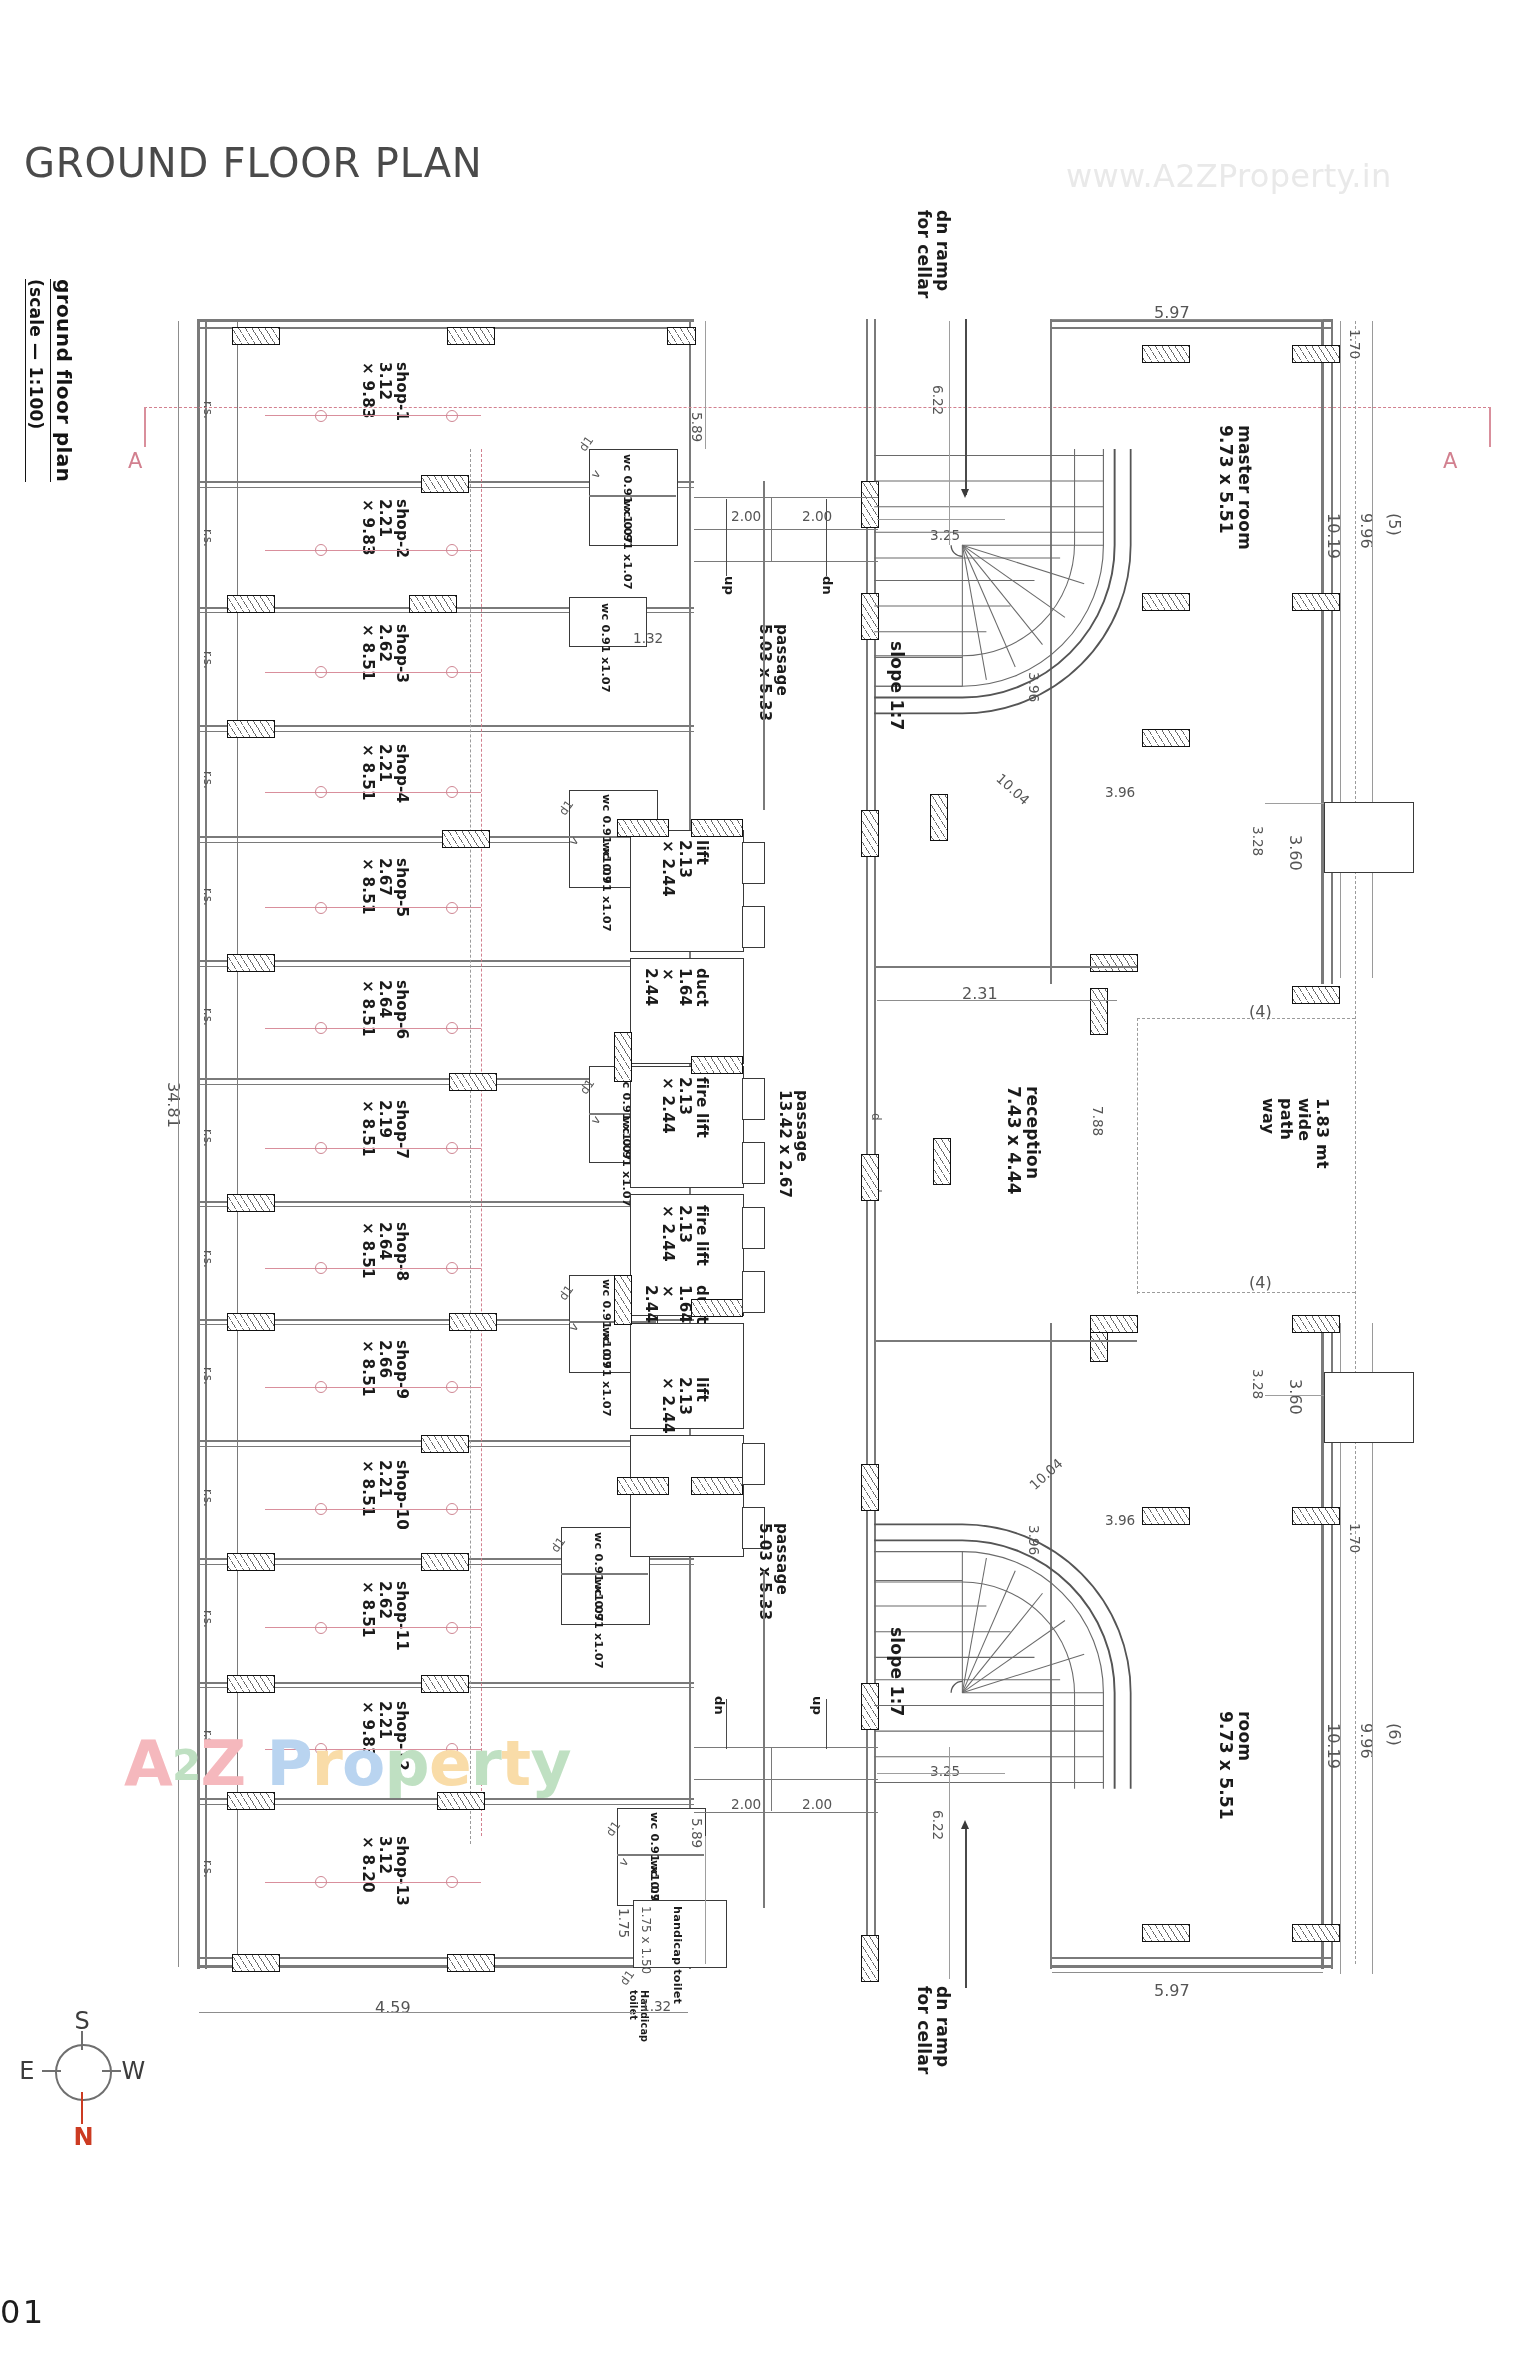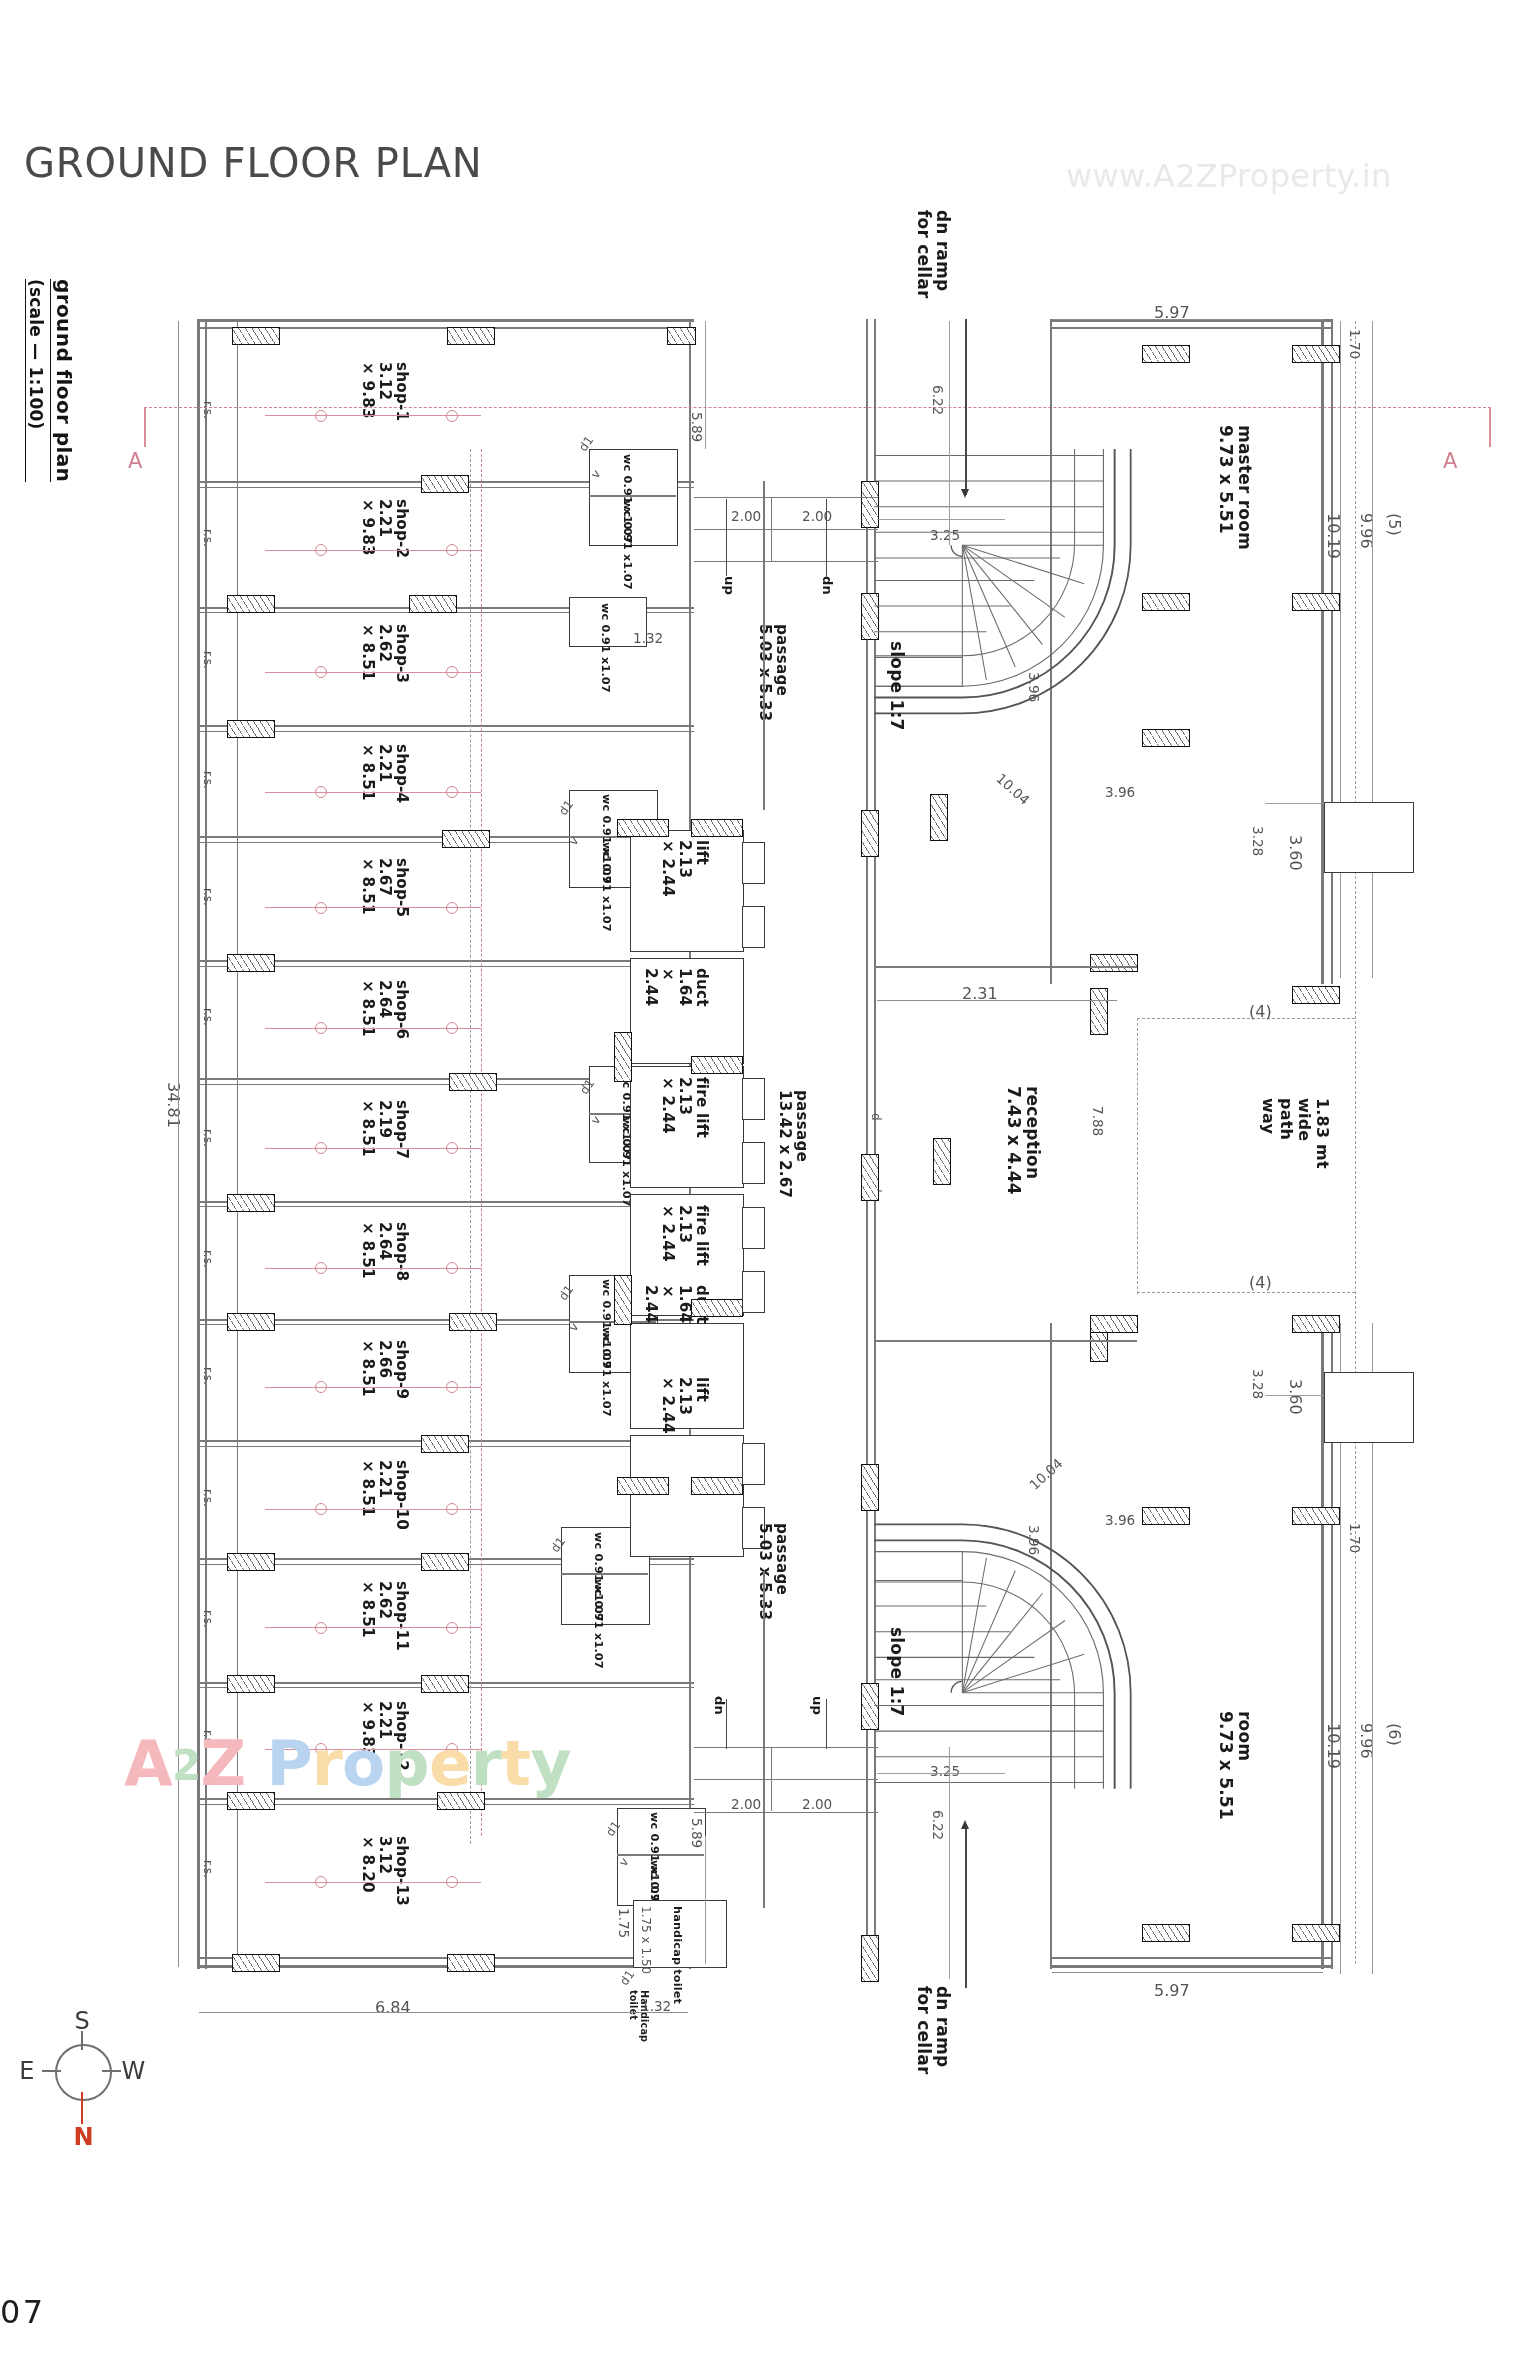--- a/index.html
+++ b/index.html
@@ -52,21 +52,21 @@
   #watermark-main span{display:inline-block;}
 
   
   .secmark{position:absolute;color:#d2808f;font-size:21px;font-weight:400;}
 </style>
 </head>
 <body>
 
 <div class="abs" id="title">GROUND FLOOR PLAN</div>
 <div class="abs" id="watermark-top">www.A2ZProperty.in</div>
-<div class="abs" id="pageno">07</div>
+<div class="abs" id="pageno">01</div>
 
 <div class="abs rot90" id="plan-caption">
   <div class="l1">ground floor plan</div>
   <div class="l2">(scale — 1:100)</div>
 </div>
 
 <div class="abs" id="drawing" style="left:0;top:0;width:1539px;height:2377px;">
 
   <div class="wallthin" style="left:197px;top:319px;width:3.2px;height:1650px;"></div>
   <div class="wallthin" style="left:205px;top:319px;width:1.6px;height:1650px;"></div>
@@ -601,21 +601,21 @@
   </div>
   <div class="ln" style="left:965px;top:1828px;width:1.6px;height:160px;"></div>
   <div class="abs" style="left:961px;top:1820px;width:0;height:0;border-left:4.8px solid transparent;border-right:4.8px solid transparent;border-bottom:9.6px solid #3a3a3a;"></div>
 
   <div class="abs rot90 txt" style="left:906px;top:641px;font-size:17px;">slope 1:7</div>
   <div class="abs rot90 txt" style="left:906px;top:1627px;font-size:17px;">slope 1:7</div>
 
   <div class="abs rot90 dim" style="left:183px;top:1082px;">34.81</div>
   <div class="ln" style="left:178px;top:321px;width:1.1px;height:1646px;background:#8d8d8d;"></div>
 
-  <div class="abs dim" style="left:375px;top:1998px;">6.84</div>
+  <div class="abs dim" style="left:375px;top:1998px;">4.59</div>
   <div class="ln" style="left:199px;top:2012px;width:489px;height:1.1px;background:#8d8d8d;"></div>
 
   <div class="abs dim sm" style="left:641px;top:1998px;">1.32</div>
 
   <div class="abs dim sm" style="left:633px;top:630px;">1.32</div>
 
   <div class="abs rot90 dim sm" style="left:705px;top:412px;">5.89</div>
   <div class="abs rot90 dim sm" style="left:705px;top:1818px;">5.89</div>
 
   <div class="abs dim sm" style="left:731px;top:508px;">2.00</div>

